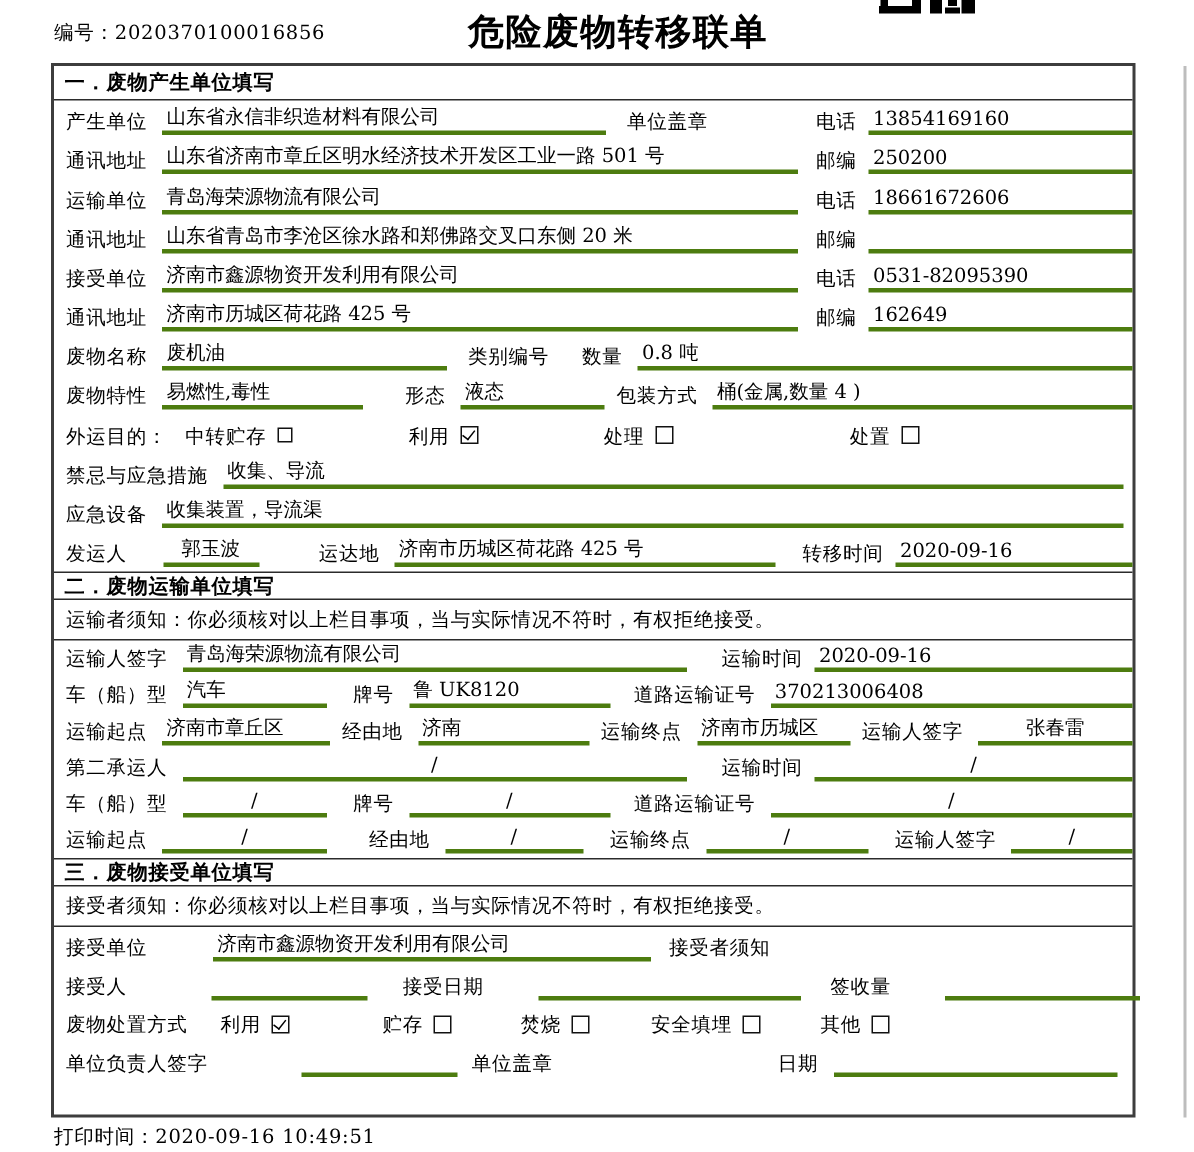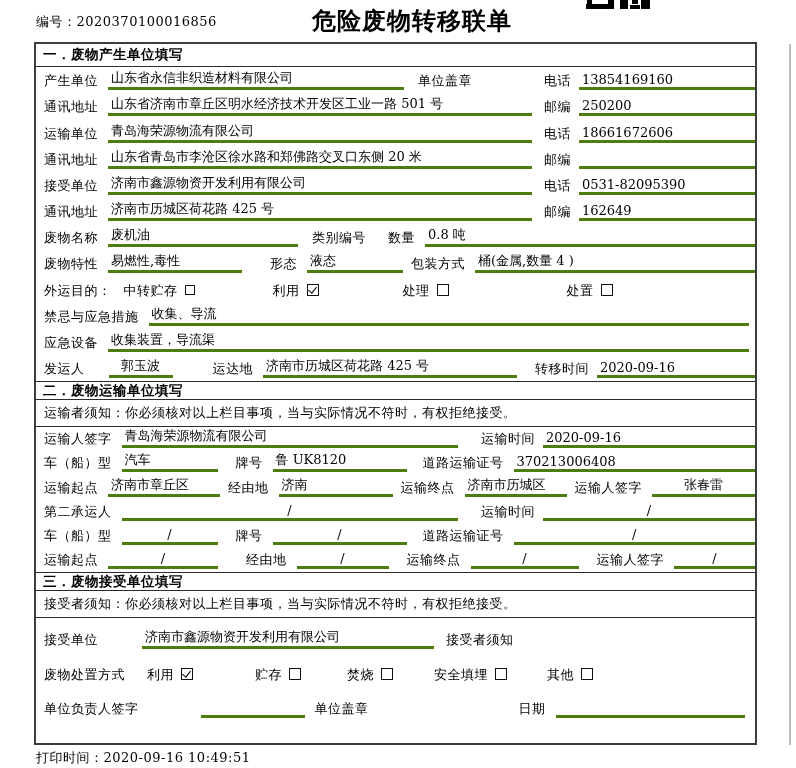--- a/index.html
+++ b/index.html
@@ -249,20 +249,28 @@
     <div class="notice">接受者须知：你必须核对以上栏目事项，当与实际情况不符时，有权拒绝接受。</div>
 
     <div class="rows r3">
 
       <div class="row">
         <span class="lbl" style="margin-right:44px">接受单位</span>
         <span class="val" style="width:292px">济南市鑫源物资开发利用有限公司</span>
         <span class="lbl" style="margin-left:12px">接受者须知</span>
       </div>
 
+      <div class="row">
+        <span class="lbl" style="margin-right:56px">接受人</span>
+        <span class="val" style="width:104px"></span>
+        <span class="lbl" style="margin-left:24px">接受日期</span>
+        <span class="val" style="width:175px;margin-left:26px"></span>
+        <span class="lbl" style="margin-left:20px">签收量</span>
+        <span class="val" style="width:130px;margin-left:26px"></span>
+      </div>
 
       <div class="row">
         <span class="lbl">废物处置方式</span>
         <span class="opt" style="margin-left:12px">
           <span class="olb">利用</span>
           <span class="cb checked"></span>
         </span>
         <span class="opt" style="margin-left:62px">
           <span class="olb">贮存</span>
           <span class="cb"></span>

